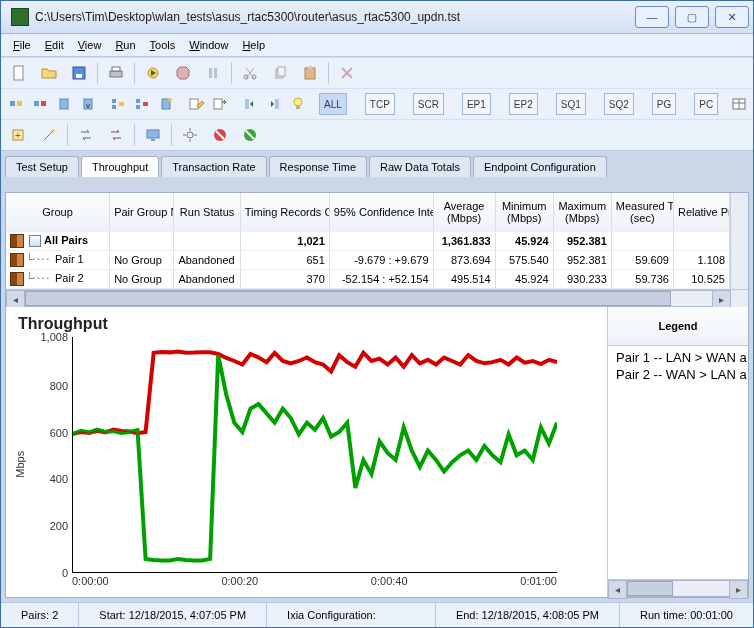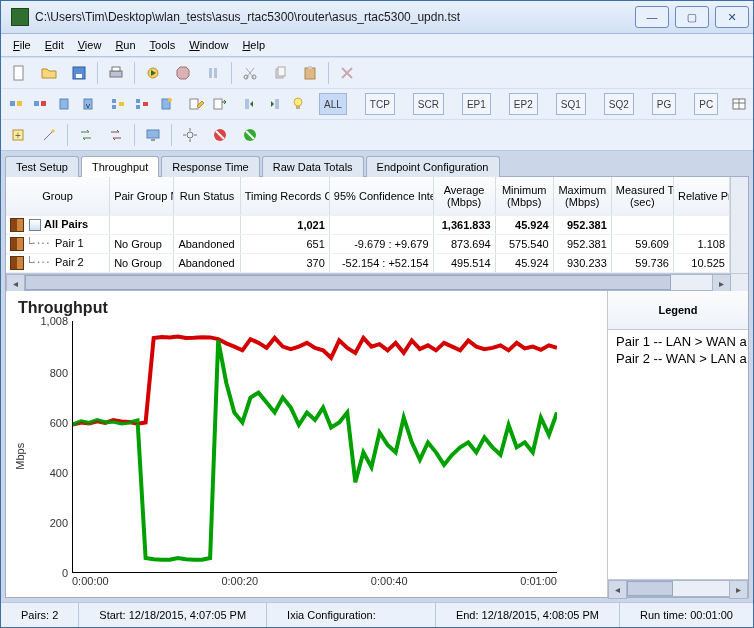--- a/index.html
+++ b/index.html
@@ -18,21 +18,21 @@
 .ticon{width:22px;height:22px;border:1px solid transparent;display:flex;align-items:center;justify-content:center;border-radius:3px}
 .ticon svg{width:16px;height:16px}
 .grp-btn{height:20px;padding:0 4px;border:1px solid #9fb6d9;background:#f2f6fc;display:flex;align-items:center;justify-content:center;font-size:10px;color:#3a3a3a}
 .grp-btn.sel{background:#c6daf8}
 .brand{font-weight:bold;font-size:14px;letter-spacing:1px}
 .brand .x{color:#b22222}
 .brand .i{color:#d19b00}
 .tabs{display:flex;margin:4px 0 0 4px;position:relative;z-index:2}
 .tab{padding:4px 10px;background:#dfe7f3;border:1px solid #9fafc9;border-bottom:none;margin-right:2px;border-top-left-radius:3px;border-top-right-radius:3px;position:relative;top:1px;white-space:nowrap}
 .tab.sel{background:#fff}
-.panel{flex:1;background:#fff;border:1px solid #9fafc9;margin:0 4px 4px 4px;display:flex;flex-direction:column;min-height:0}
+.panel{flex:1;background:#fff;border:1px solid #9fafc9;margin:16px 4px 4px 4px;display:flex;flex-direction:column;min-height:0}
 .grid{border-bottom:1px solid #c0c9d8;overflow:hidden}
 .grid table{border-collapse:collapse;width:100%;table-layout:fixed}
 .grid th,.grid td{border-right:1px solid #d8dee8;border-bottom:1px solid #eceff4;padding:2px 4px;font-size:11px;text-align:left;white-space:nowrap;overflow:hidden}
 .grid thead th{background:linear-gradient(#fcfcfd,#eef2f8);text-align:center;font-weight:normal;height:34px;vertical-align:middle;line-height:1.1}
 .grid .right{text-align:right}
 .grid tr.all-row td{font-weight:bold}
 .rowicon{display:inline-block;width:12px;height:12px;vertical-align:middle;margin-right:2px}
 .rowicon.books{background:linear-gradient(90deg,#8b4513 0 50%,#cd853f 50% 100%);border:1px solid #5a3310}
 .scroll-h{height:17px;background:#e8edf5;display:flex}
 .sb-btn{width:17px;height:17px;background:#d2daea;border:1px solid #a9b6cc;display:flex;align-items:center;justify-content:center;font-size:10px;color:#555}
@@ -317,20 +317,21 @@
             <circle cx="8" cy="8" r="6" fill="#3a3"></circle>
             <path d="M4 4l8 8" stroke="#fff" stroke-width="2"></path>
           </svg>
         </div>
     </div>
   </div>
 
   <div class="tabs" id="tabrow">
       <div class="tab">Test Setup</div>
       <div class="tab sel">Throughput</div>
+      <div class="tab">Transaction Rate</div>
       <div class="tab">Response Time</div>
       <div class="tab">Raw Data Totals</div>
       <div class="tab">Endpoint Configuration</div>
     </div>
 
   <div class="panel">
     <div class="grid" style="display:flex">
       <div style="flex:1;overflow:hidden">
       <table>
         <colgroup>

